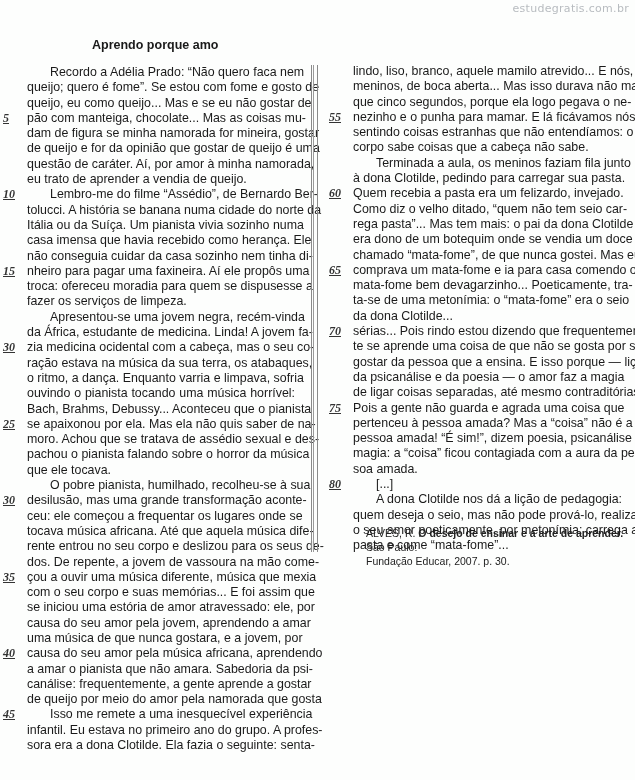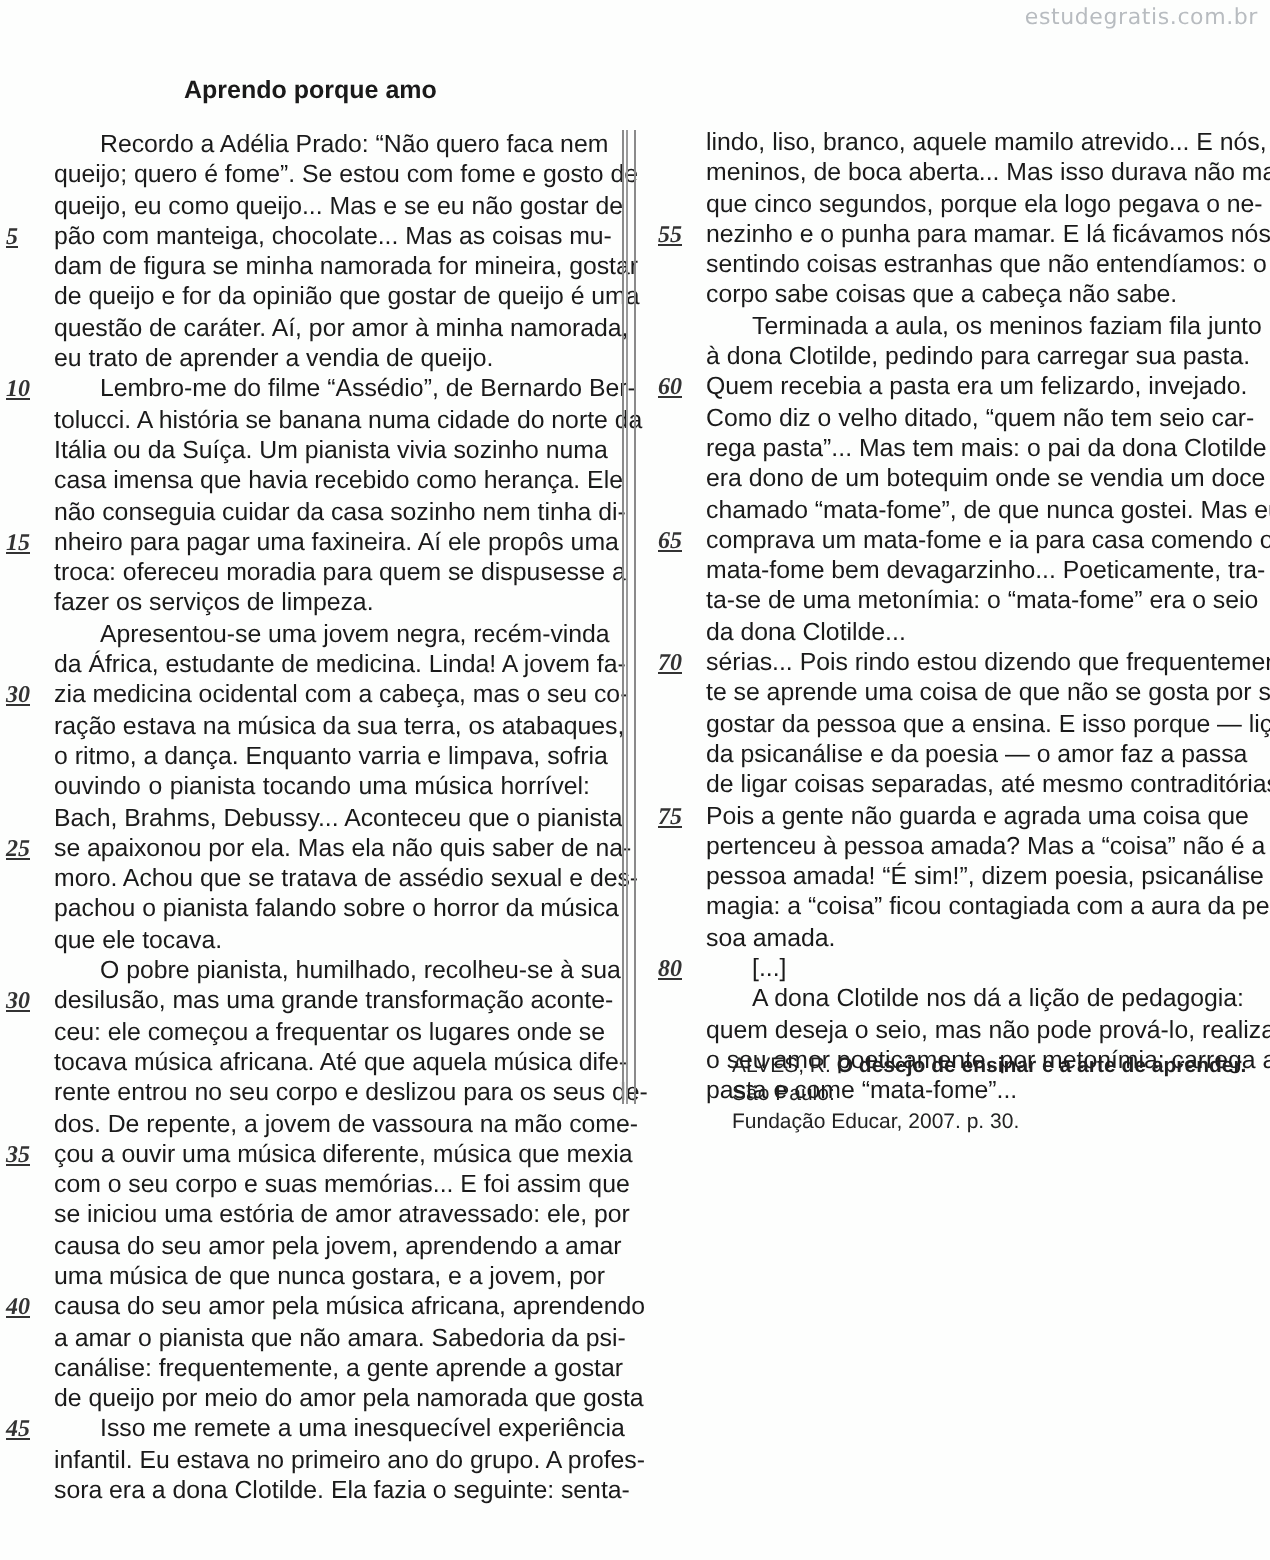--- a/index.html
+++ b/index.html
@@ -91,21 +91,21 @@
     <span class="line"><span>rega pasta”... Mas tem mais: o pai da dona Clotilde</span></span>
     <span class="line"><span>era dono de um botequim onde se vendia um doce</span></span>
     <span class="line"><span>chamado “mata-fome”, de que nunca gostei. Mas eu</span></span>
     <span class="line"><span class="lnum">65</span><span>comprava um mata-fome e ia para casa comendo o</span></span>
     <span class="line"><span>mata-fome bem devagarzinho... Poeticamente, tra-</span></span>
     <span class="line"><span>ta-se de uma metonímia: o “mata-fome” era o seio</span></span>
     <span class="line last"><span>da dona Clotilde...</span></span>
     <span class="line"><span class="lnum">70</span><span>sérias... Pois rindo estou dizendo que frequentemen-</span></span>
     <span class="line"><span>te se aprende uma coisa de que não se gosta por se</span></span>
     <span class="line"><span>gostar da pessoa que a ensina. E isso porque — lição</span></span>
-    <span class="line"><span>da psicanálise e da poesia — o amor faz a passa</span></span>
+    <span class="line"><span>da psicanálise e da poesia — o amor faz a magia</span></span>
     <span class="line"><span>de ligar coisas separadas, até mesmo contraditórias.</span></span>
     <span class="line"><span class="lnum">75</span><span>Pois a gente não guarda e agrada uma coisa que</span></span>
     <span class="line"><span>pertenceu à pessoa amada? Mas a “coisa” não é a</span></span>
     <span class="line"><span>pessoa amada! “É sim!”, dizem poesia, psicanálise e</span></span>
     <span class="line"><span>magia: a “coisa” ficou contagiada com a aura da pes-</span></span>
     <span class="line last"><span>soa amada.</span></span>
     <span class="line indent last"><span class="lnum">80</span><span>[...]</span></span>
     <span class="line indent"><span>A dona Clotilde nos dá a lição de pedagogia:</span></span>
     <span class="line"><span>quem deseja o seio, mas não pode prová-lo, realiza</span></span>
     <span class="line"><span>o seu amor poeticamente, por metonímia: carrega a</span></span>

